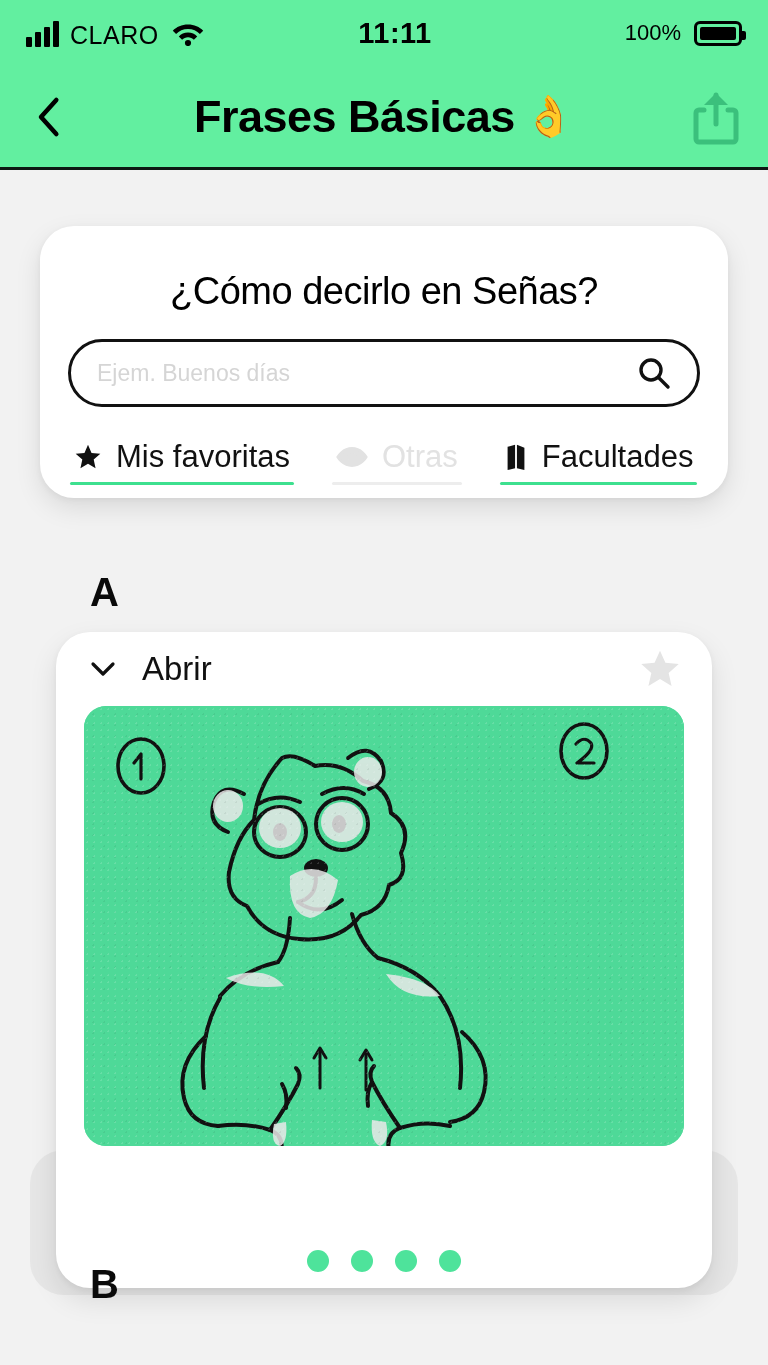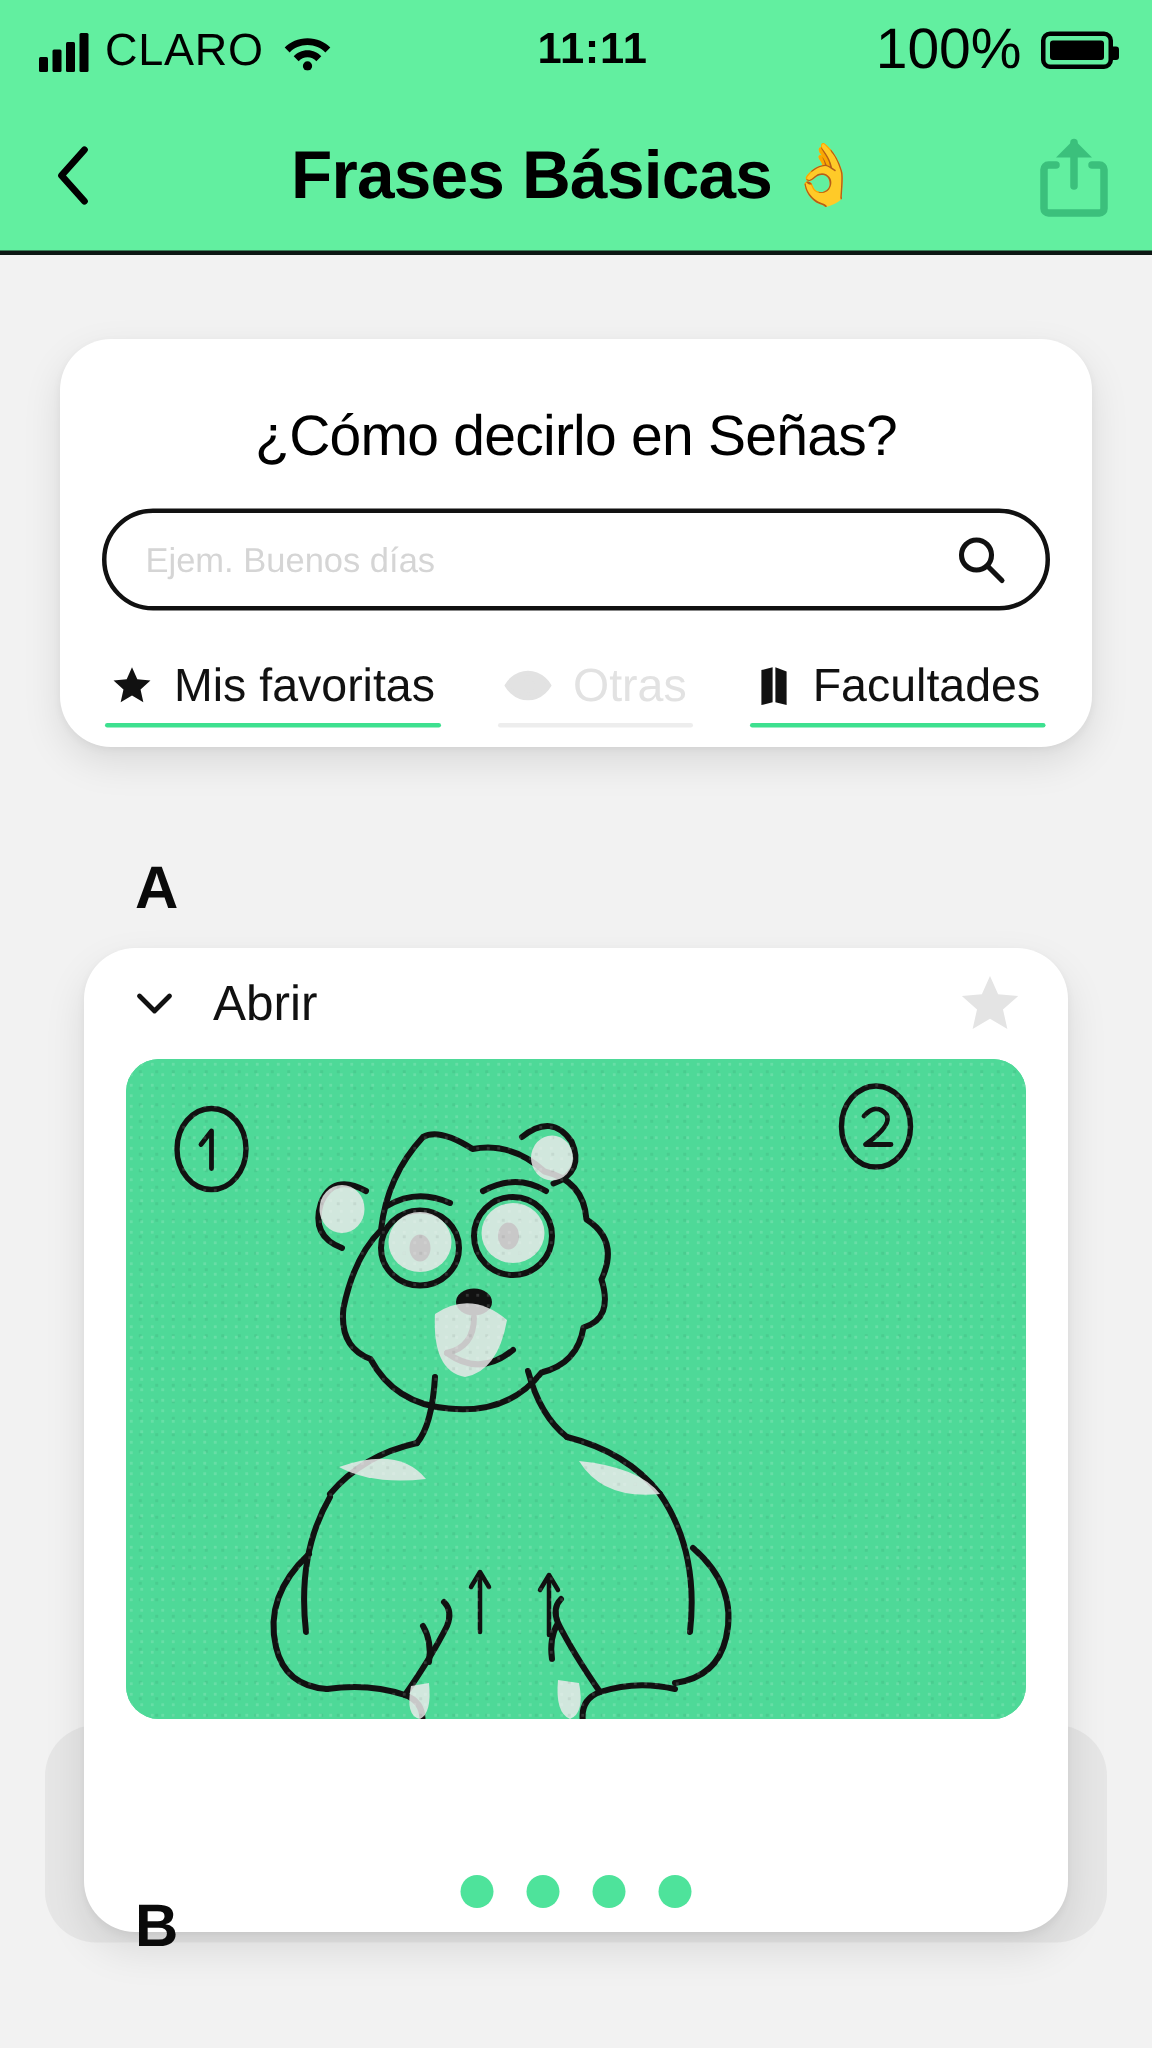--- a/index.html
+++ b/index.html
@@ -16,30 +16,30 @@
     position:relative; height:66px; background:#62efa0;
     display:flex; align-items:center; padding:0 26px;
   }
   .sb-left{ display:flex; align-items:flex-end; gap:11px; flex:0 0 auto; }
   .sig{ display:flex; align-items:flex-end; gap:3px; height:28px; }
   .sig i{ display:block; width:6px; background:#000; border-radius:1px; }
   .sig i:nth-child(1){height:10px}
   .sig i:nth-child(2){height:15px}
   .sig i:nth-child(3){height:20px}
   .sig i:nth-child(4){height:26px}
-  .carrier{ font-size:30px; letter-spacing:.5px; color:#000; line-height:1; position:relative; top:1px;}
+  .carrier{ font-size:25px; letter-spacing:.5px; color:#000; line-height:1; position:relative; top:1px;}
   .wifi{ width:36px; height:28px; position:relative; top:-1px; }
   .sb-center{
     position:absolute; left:0; right:0; text-align:center;
     font-size:29px; font-weight:700; color:#000; letter-spacing:.5px;
     pointer-events:none;
     padding-left:22px;
   }
   .sb-right{ margin-left:auto; display:flex; align-items:center; gap:13px; }
-  .batt-pct{ font-size:38px; color:#000; }
+  .batt-pct{ font-size:22px; color:#000; }
   .batt{
     width:48px; height:25px; border:3px solid #000; border-radius:6px;
     position:relative; display:flex; align-items:center; padding:3px;
   }
   .batt:after{
     content:""; position:absolute; right:-7px; top:7px; width:4px; height:9px;
     background:#000; border-radius:0 2px 2px 0;
   }
   .batt b{ display:block; height:100%; width:100%; background:#000; border-radius:2px; }
 

